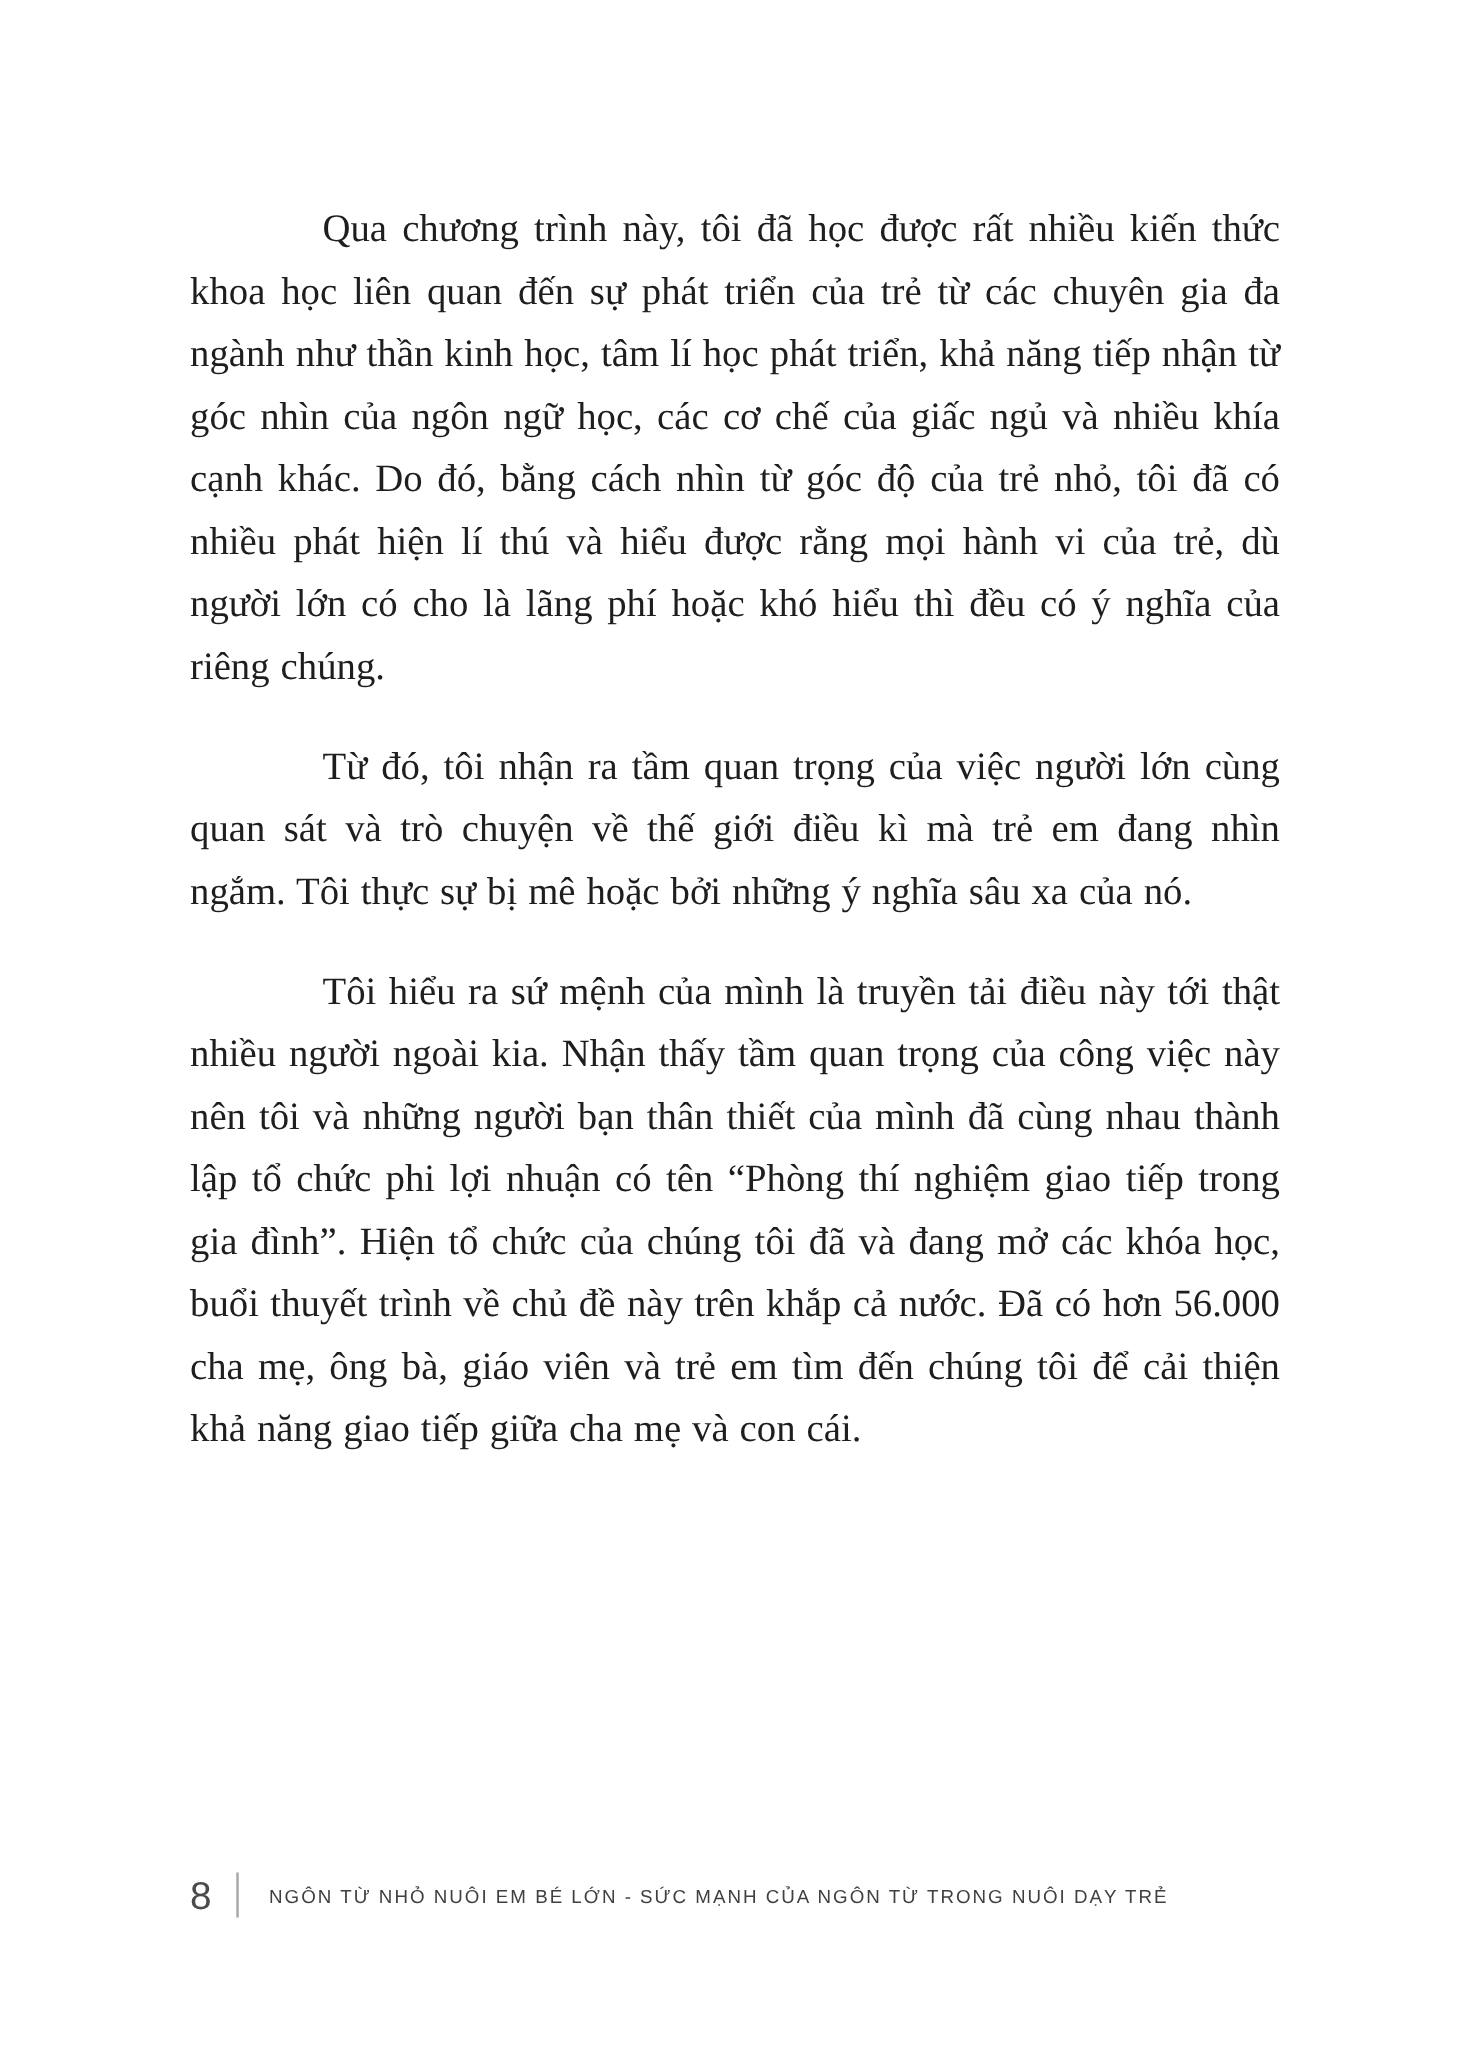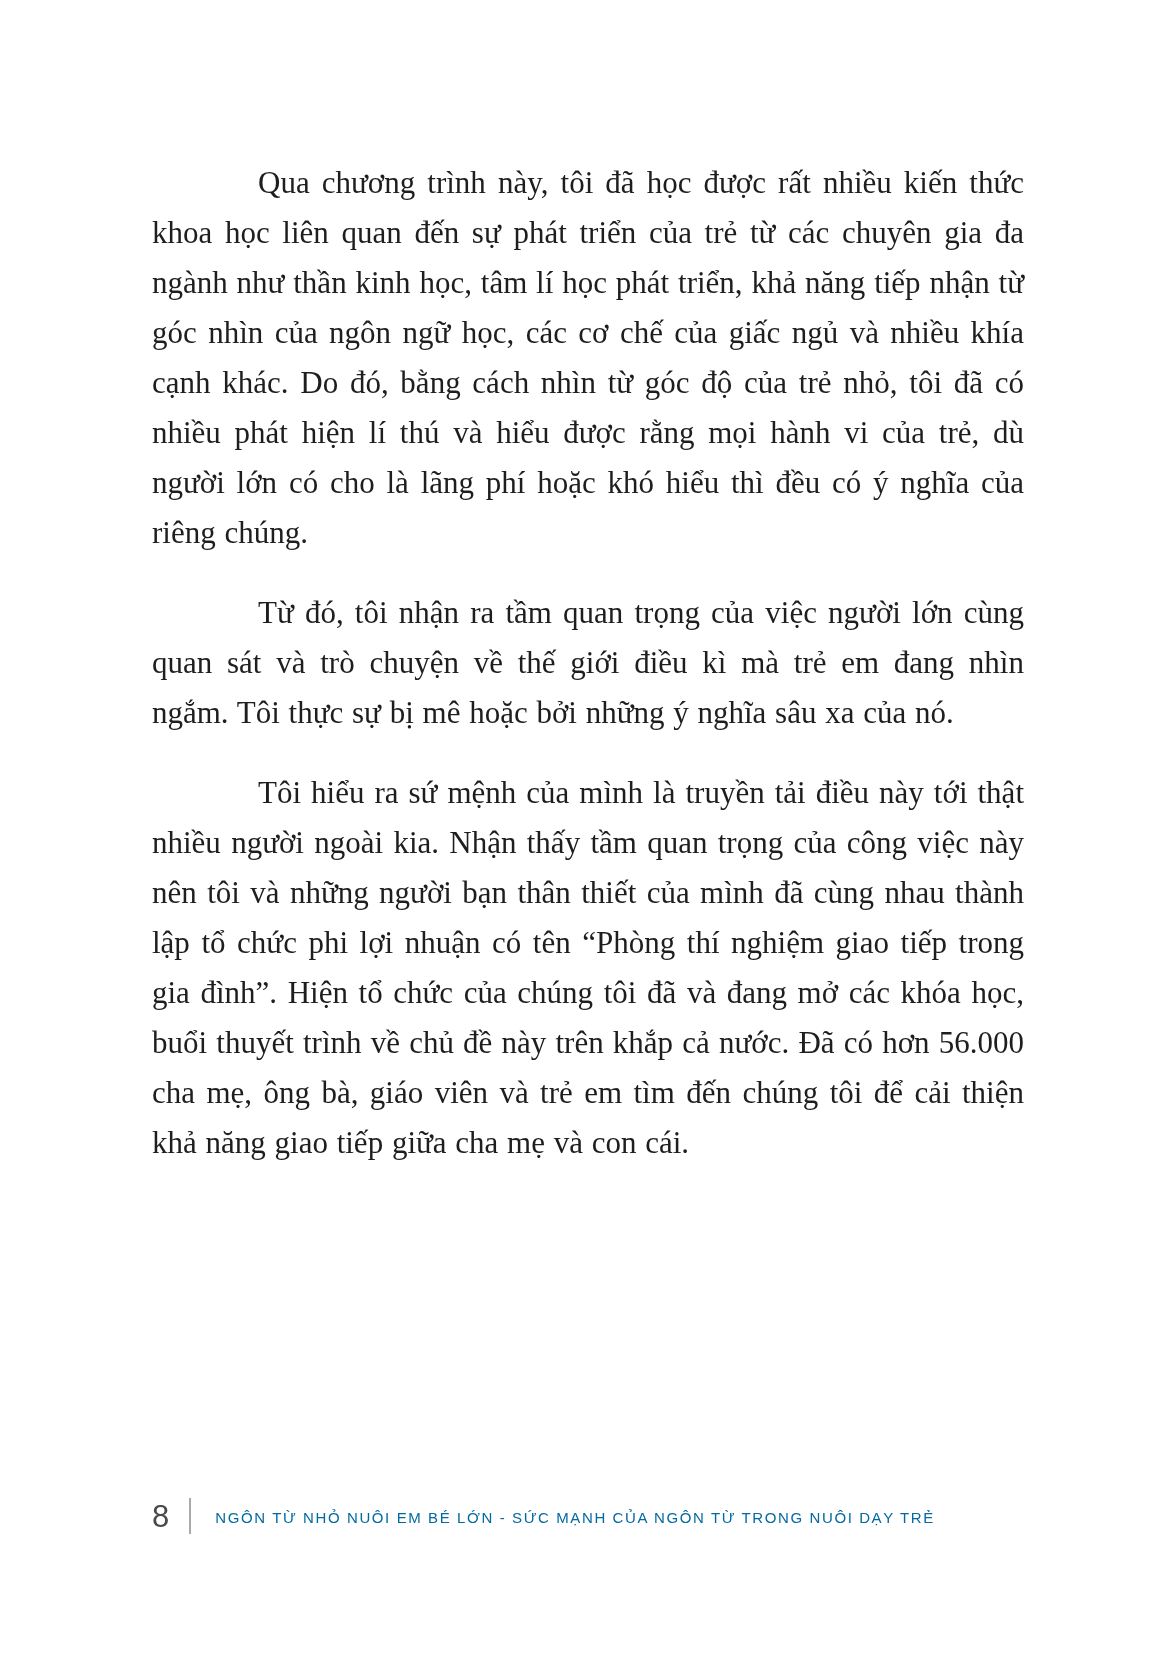--- a/index.html
+++ b/index.html
@@ -49,21 +49,21 @@
   .separator-bar {
     width: 2px;
     height: 36px;
     background: #a9a9a9;
     margin: 0 24px 0 20px;
     display: inline-block;
   }
   .running-title {
     font-size: 15px;
     letter-spacing: 1.6px;
-    color: #0369a1;
+    color: #404040;
     white-space: nowrap;
     padding-top: 3px;
   }
 </style>
 </head>
 <body>
 
 <div class="page">
 
   <div class="body-text">

